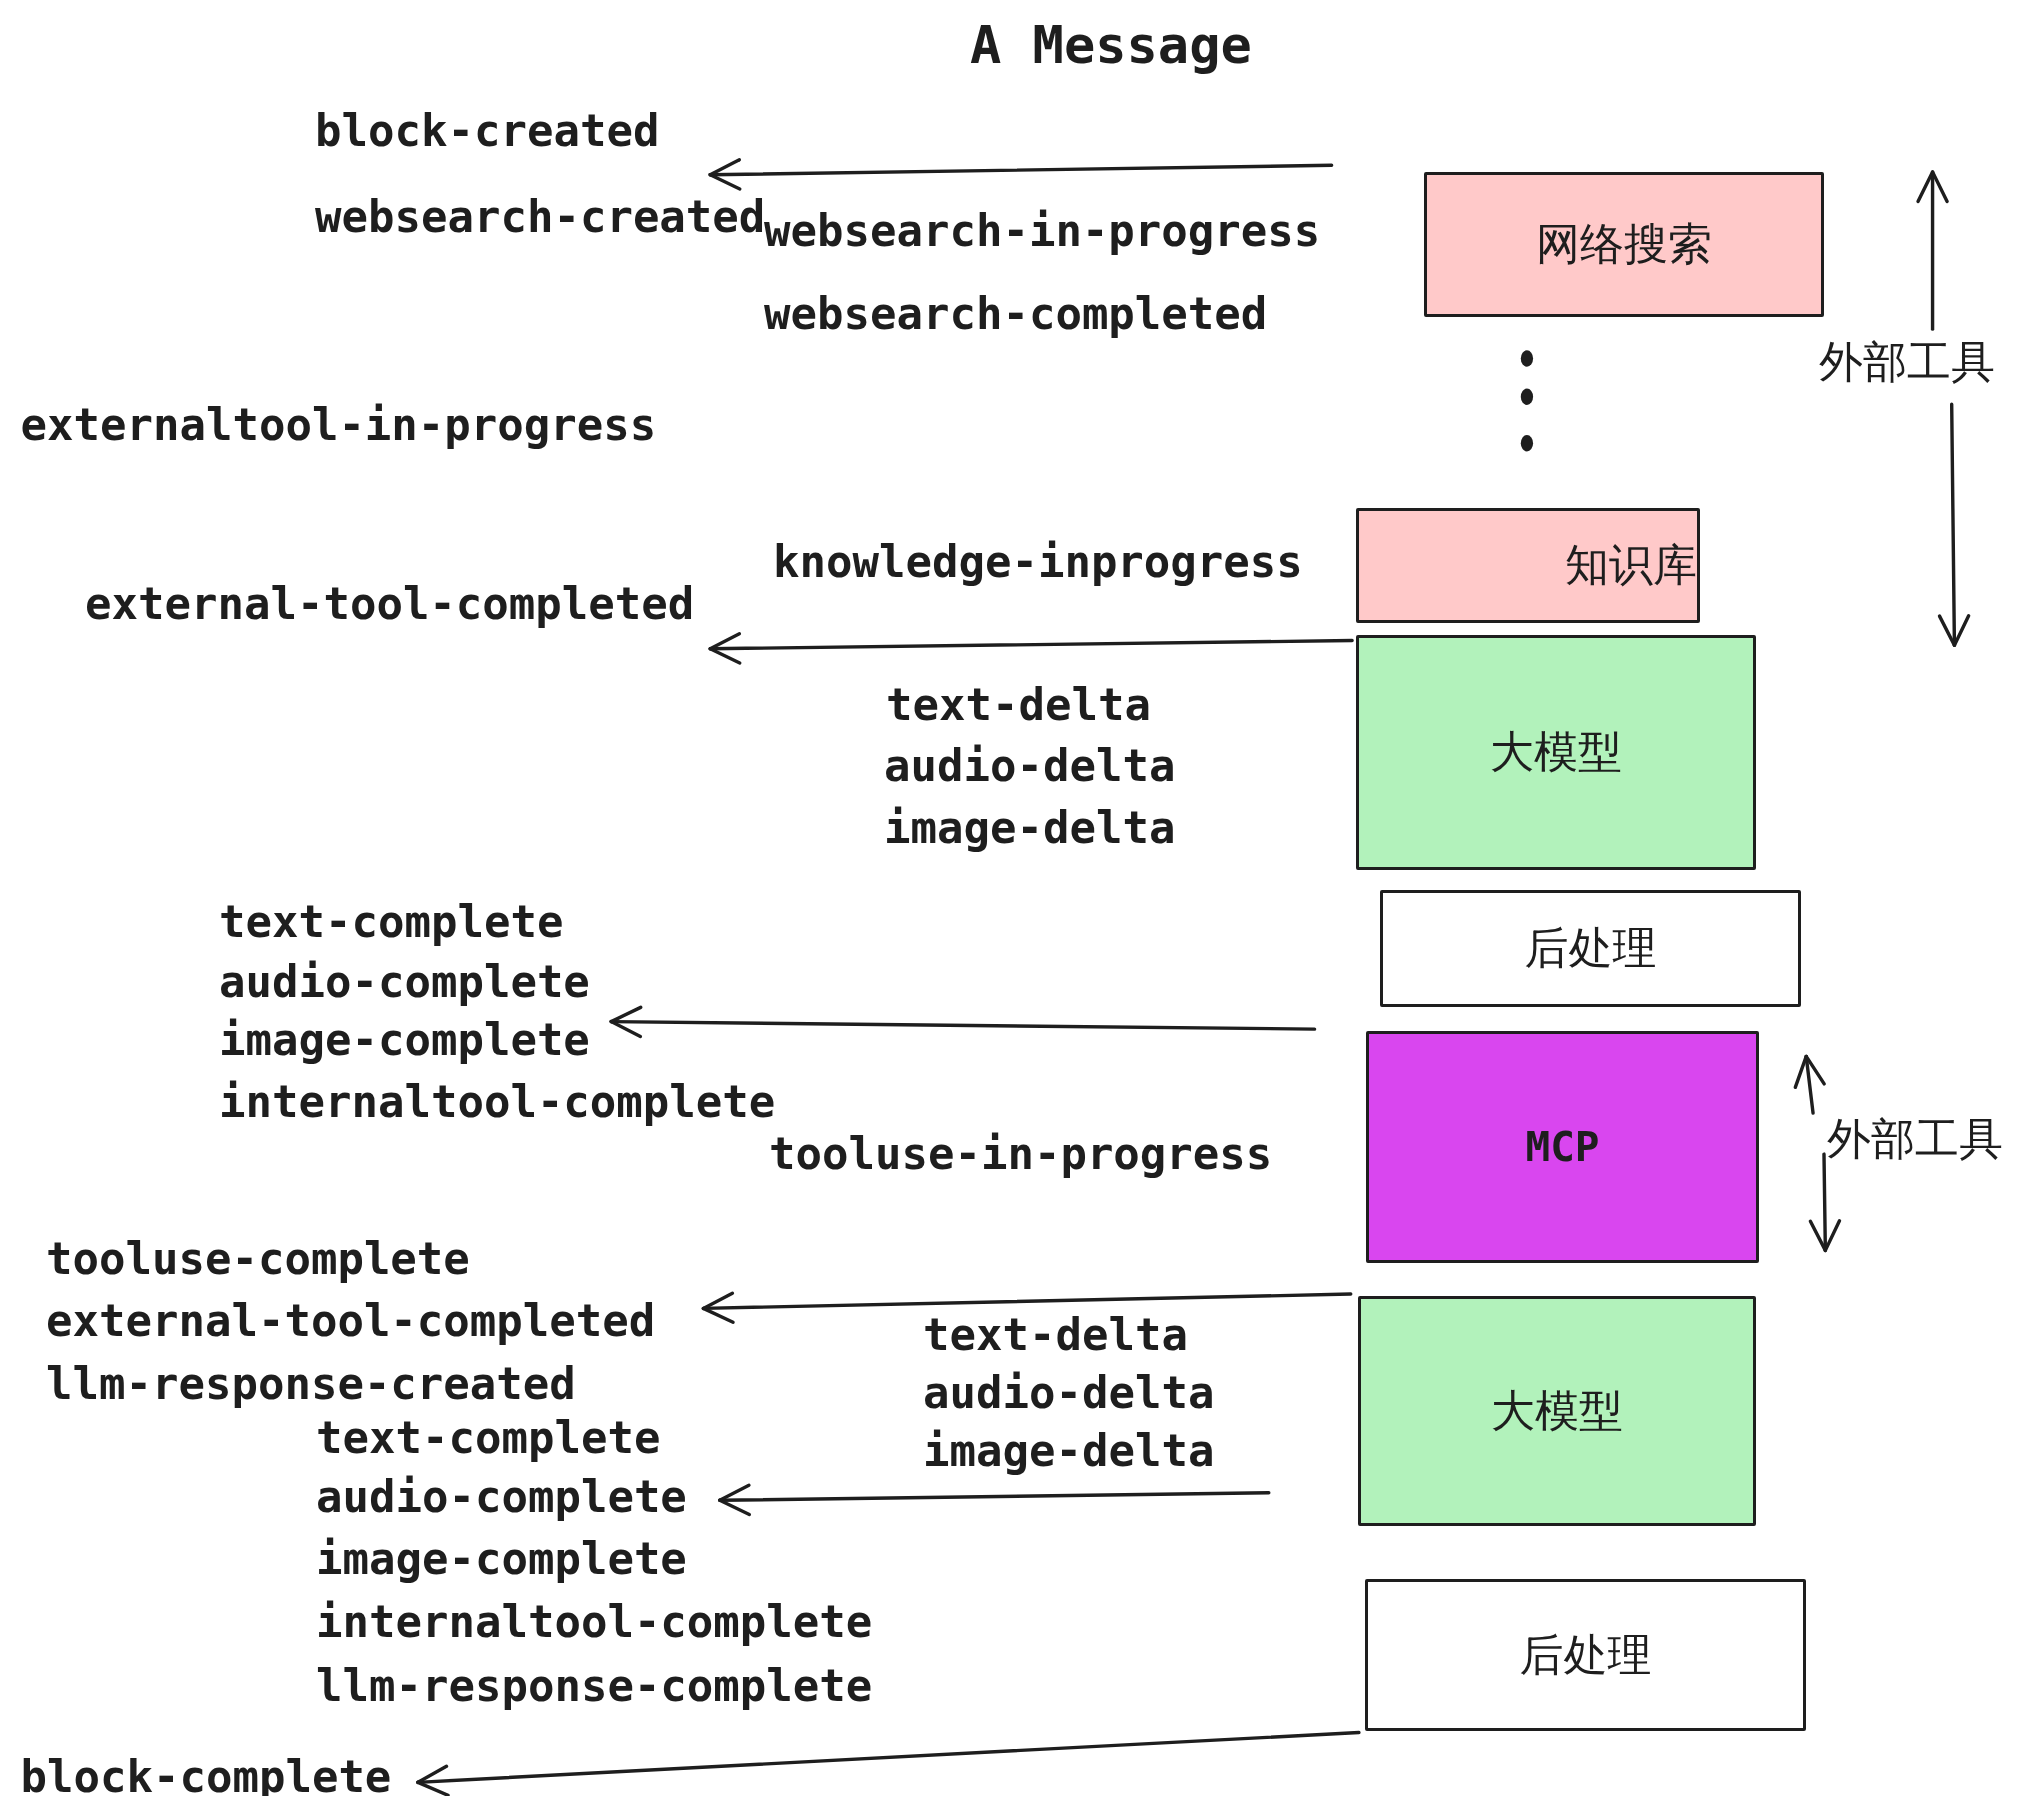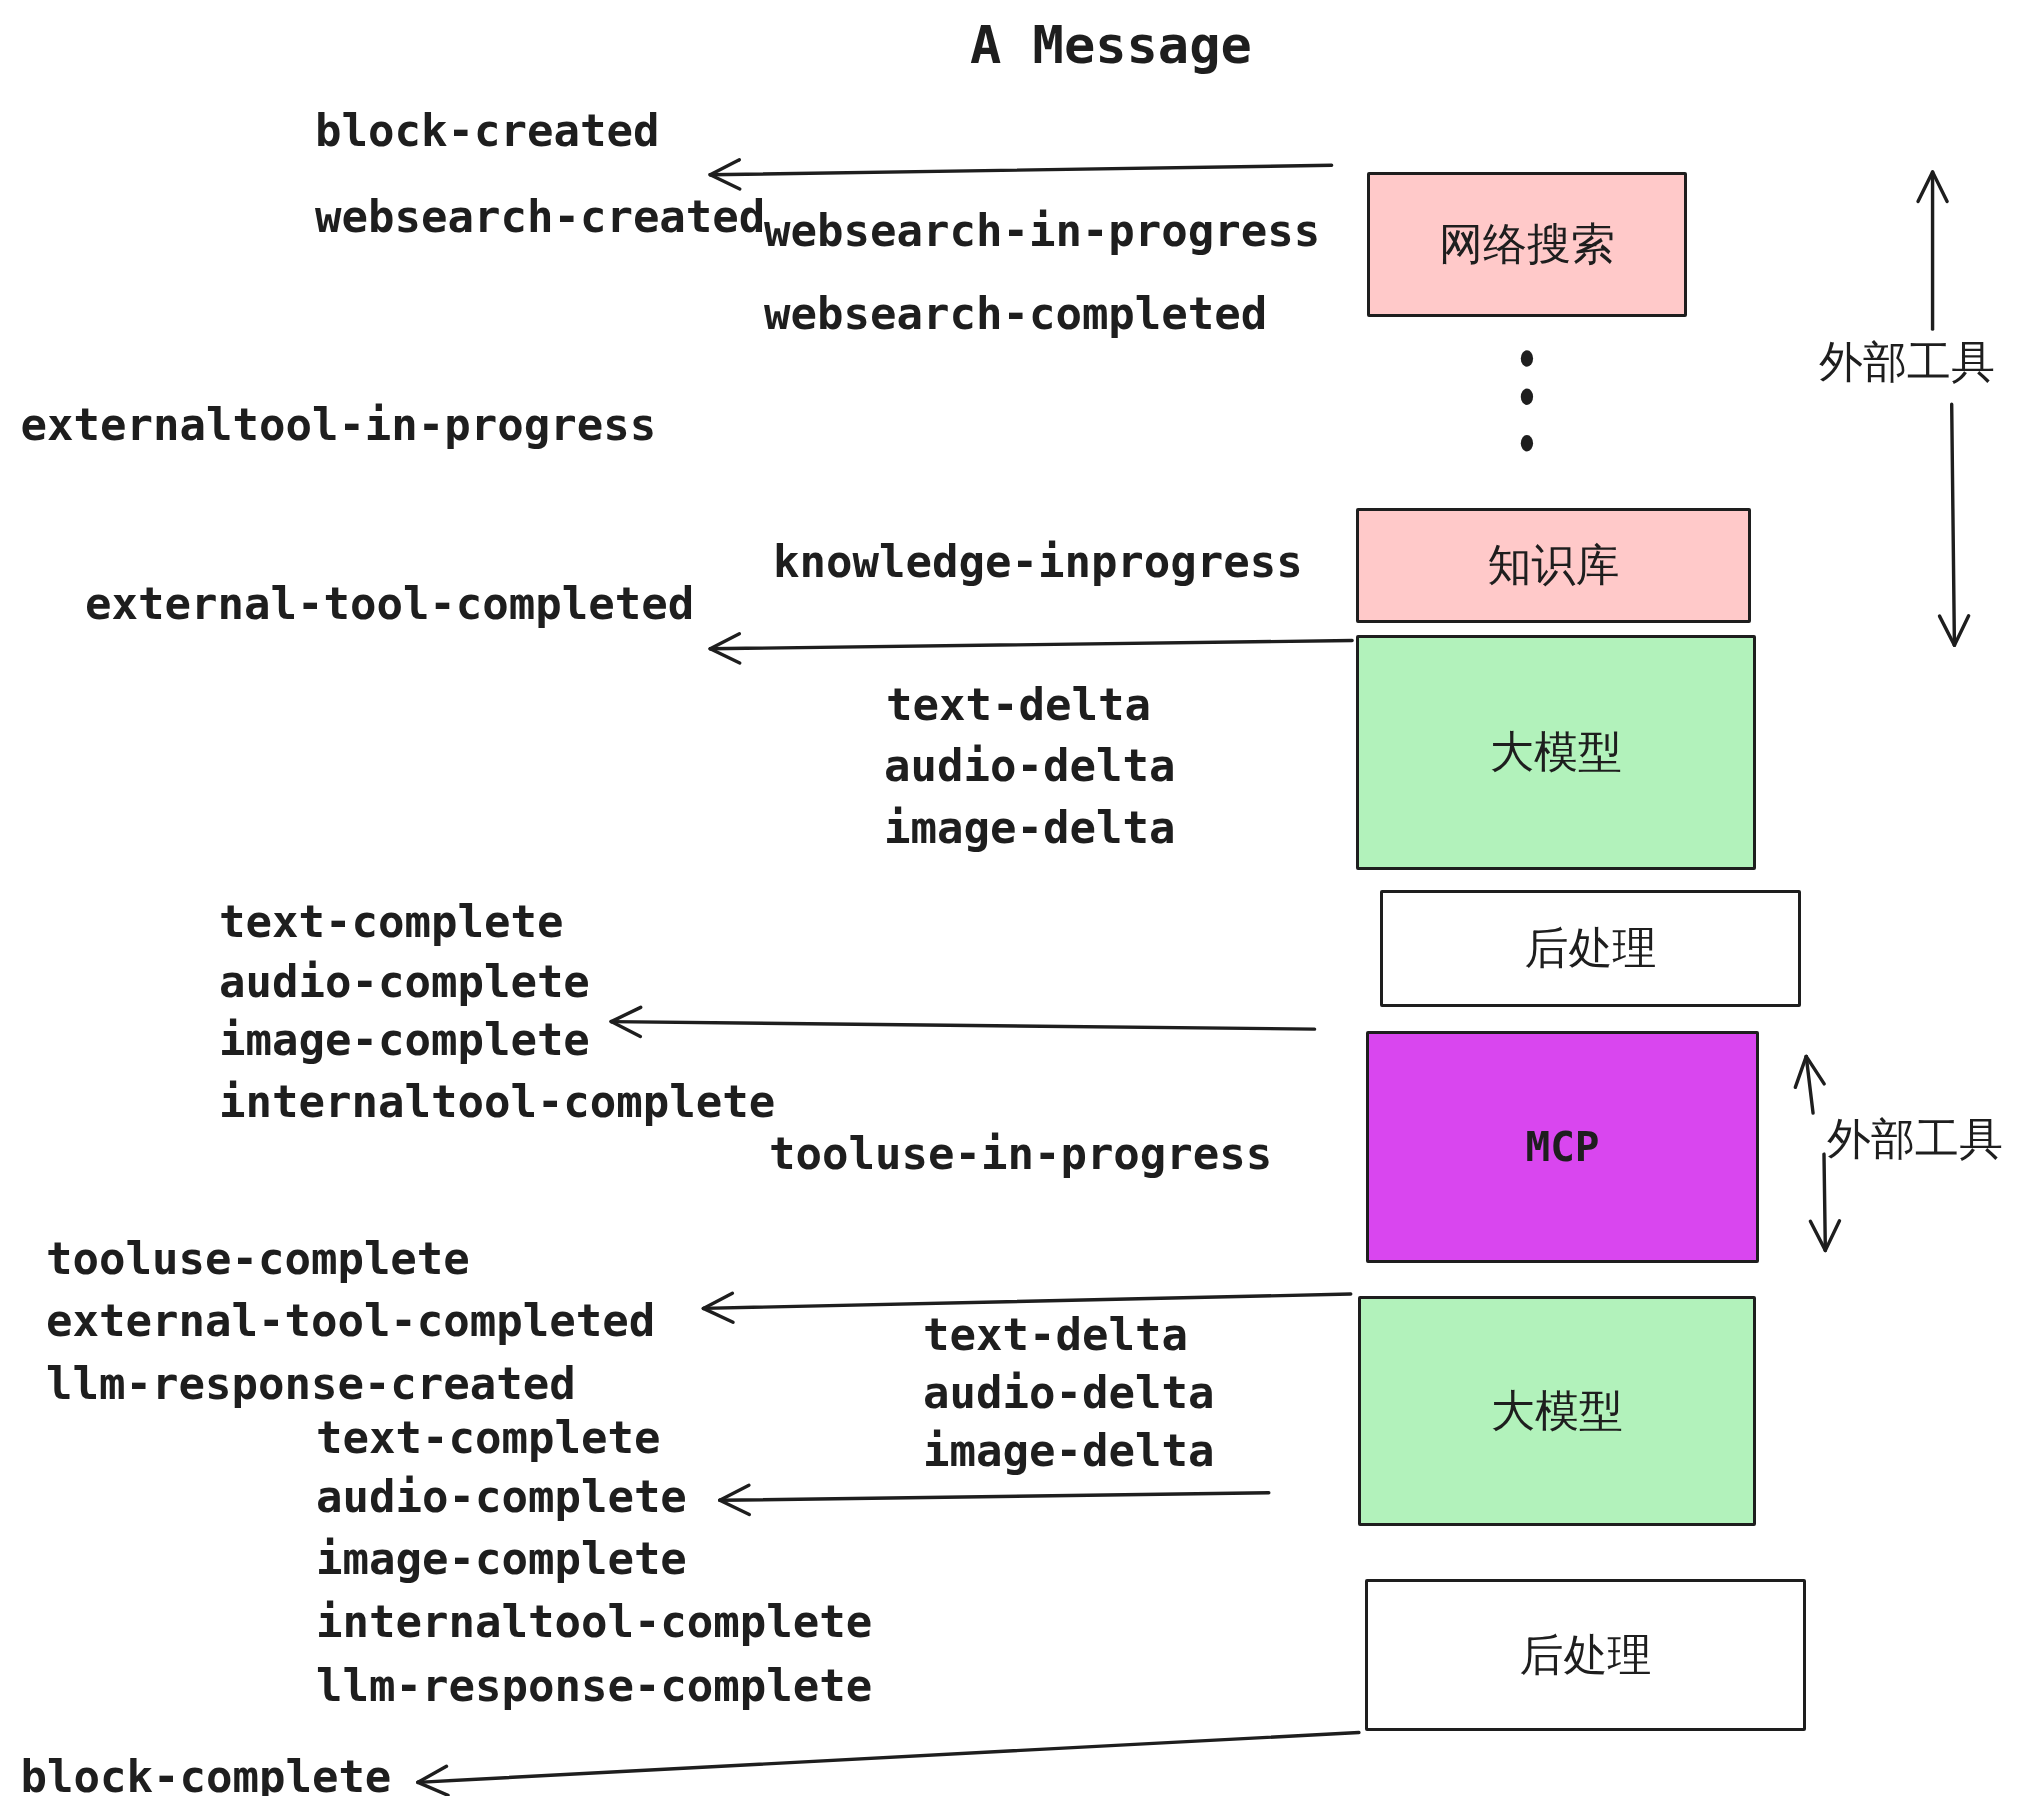--- a/index.html
+++ b/index.html
@@ -129,24 +129,24 @@
         <line x1="2673" y1="1831" x2="2693.6973488193594" y2="1787.6915741240834"></line>
         <line x1="2673" y1="1831" x2="2651.0826173157443" y2="1788.2960384007304"></line>
       </g>
       <g fill="#1e1e1e">
         <ellipse cx="2236" cy="525" rx="9" ry="12"></ellipse>
         <ellipse cx="2236" cy="581" rx="9" ry="12"></ellipse>
         <ellipse cx="2236" cy="649" rx="9" ry="12"></ellipse>
       </g>
     </svg>
   <div class="page-title" style="left: 970px; top: 20.5px;">A Message</div>
-<div class="node-box" style="left: 1367px; top: 172px; width: 320px; height: 145px; background: rgb(255, 201, 201); text-align: center;">
+<div class="node-box" style="left: 1424px; top: 172px; width: 400px; height: 145px; background: rgb(255, 201, 201); text-align: center;">
       <span class="box-label">网络搜索</span>
     </div>
-    <div class="node-box" style="left: 1356px; top: 508px; width: 395px; height: 115px; background: rgb(255, 201, 201);">
+    <div class="node-box" style="left: 1356px; top: 508px; width: 344px; height: 115px; background: rgb(255, 201, 201); justify-content: flex-end;">
       <span class="box-label">知识库</span>
     </div>
     <div class="node-box" style="left: 1356px; top: 635px; width: 400px; height: 235px; background: rgb(178, 242, 187);">
       <span class="box-label">大模型</span>
     </div>
     <div class="node-box" style="left: 1380px; top: 890px; width: 421px; height: 117px; background: rgb(255, 255, 255);">
       <span class="box-label">后处理</span>
     </div>
     <div class="node-box" style="left: 1366px; top: 1031px; width: 393px; height: 232px; background: #d946ef;">
       <span class="box-label mono">MCP</span>

